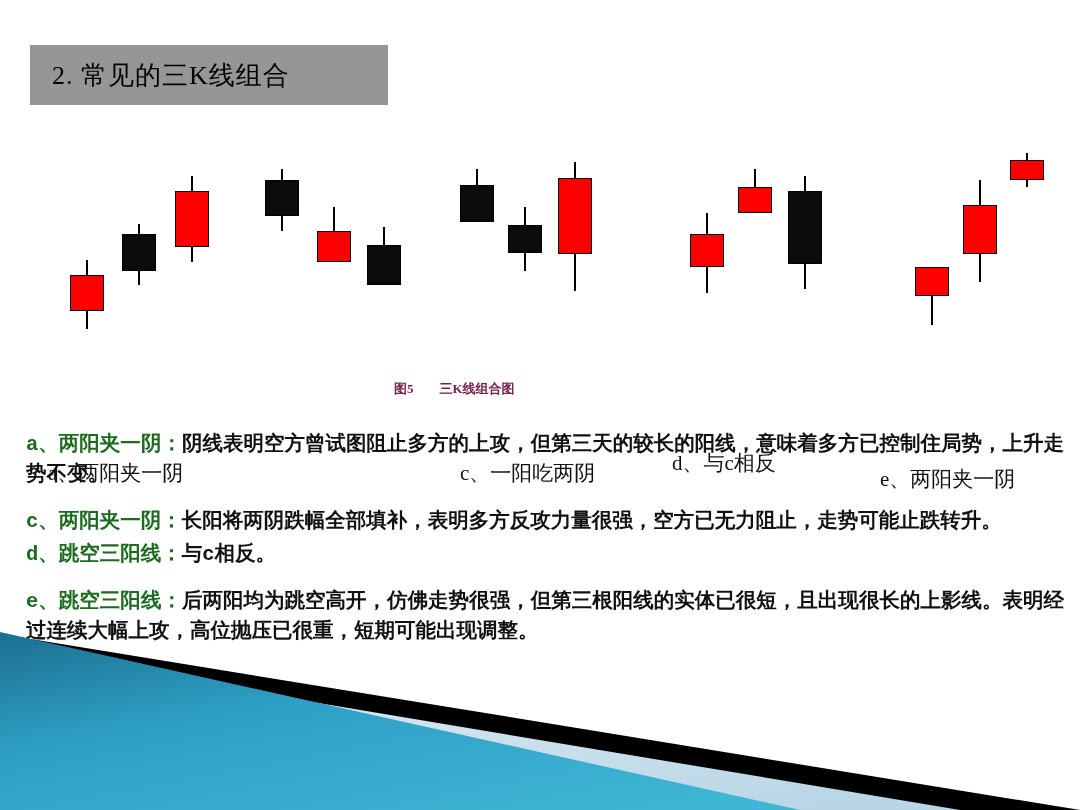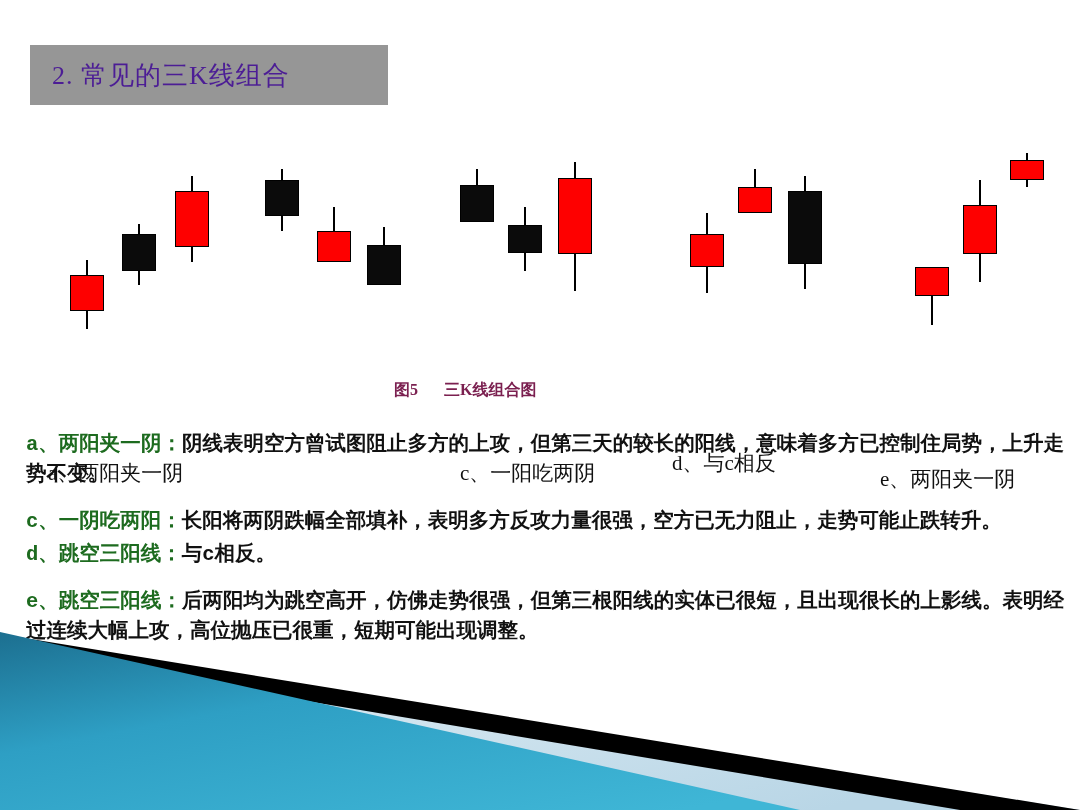--- a/index.html
+++ b/index.html
@@ -17,21 +17,21 @@
   .deco{position:absolute;left:0;bottom:0;width:1080px;height:190px;overflow:hidden;pointer-events:none;}
   .deco svg{display:block;}
 
   
   .title-bar{
     position:absolute;left:30px;top:45px;width:358px;height:60px;
     background:#969696;
     display:flex;align-items:center;
   }
   .title-text{
-    color:#4c1d95;
+    color:#000000;
     font-family:"Liberation Serif","DejaVu Serif",serif;
     font-size:26px;font-weight:400;letter-spacing:1px;
     padding-left:22px;white-space:nowrap;
   }
 
   
   .figure{position:absolute;left:0;top:120px;width:1080px;height:290px;}
   .chart-area{position:absolute;left:0;top:0;width:1080px;height:220px;}
   .cgroup{position:absolute;top:0;height:220px;}
 
@@ -52,21 +52,21 @@
   .caption{
     position:absolute;
     font-family:"Liberation Serif","DejaVu Serif",serif;
     font-size:21px;color:#111;white-space:nowrap;
   }
 
   
   .fig-caption{
     position:absolute;left:394px;top:380px;
     font-family:"Liberation Serif","DejaVu Serif",serif;
-    font-size:16px;font-weight:bold;color:#7b2050;
+    font-size:13px;font-weight:bold;color:#7b2050;
     letter-spacing:0px;white-space:nowrap;
   }
   .fig-caption .gap{display:inline-block;width:26px;}
 
   
   .body-text{
     position:absolute;left:26px;top:430px;width:1038px;
     font-family:Liberation Mono, monospace;
   }
   .para{
@@ -166,21 +166,21 @@
         <div class="caption" style="left: 880px; top: 10px;">e、两阳夹一阴</div>
       </div>
   </div>
 
   <div class="fig-caption">
     <span>图5</span><span class="gap"></span><span>三K线组合图</span>
   </div>
 
   <div class="body-text" id="body-text">
       <p class="para"><span class="lead">a、两阳夹一阴：</span><span class="rest">阴线表明空方曾试图阻止多方的上攻，但第三天的较长的阳线，意味着多方已控制住局势，上升走势不变。</span></p>
-      <p class="para spaced"><span class="lead">c、一阴吃两阳：</span><span class="rest">长阳将两阴跌幅全部填补，表明多方反攻力量很强，空方已无力阻止，走势可能止跌转升。</span></p>
+      <p class="para spaced"><span class="lead">c、两阳夹一阴：</span><span class="rest">长阳将两阴跌幅全部填补，表明多方反攻力量很强，空方已无力阻止，走势可能止跌转升。</span></p>
       <p class="para"><span class="lead">d、跳空三阳线：</span><span class="rest">与c相反。</span></p>
       <p class="para spaced"><span class="lead">e、跳空三阳线：</span><span class="rest">后两阳均为跳空高开，仿佛走势很强，但第三根阳线的实体已很短，且出现很长的上影线。表明经过连续大幅上攻，高位抛压已很重，短期可能出现调整。</span></p>
     </div>
 
   <div class="deco">
     <svg width="1080" height="190" viewBox="0 0 1080 190" xmlns="http://www.w3.org/2000/svg">
       <defs>
         <linearGradient id="tealgrad" x1="0" y1="0" x2="0.85" y2="1">
           <stop offset="0%" stop-color="#1c6f90"></stop>
           <stop offset="40%" stop-color="#2e9fc4"></stop>

